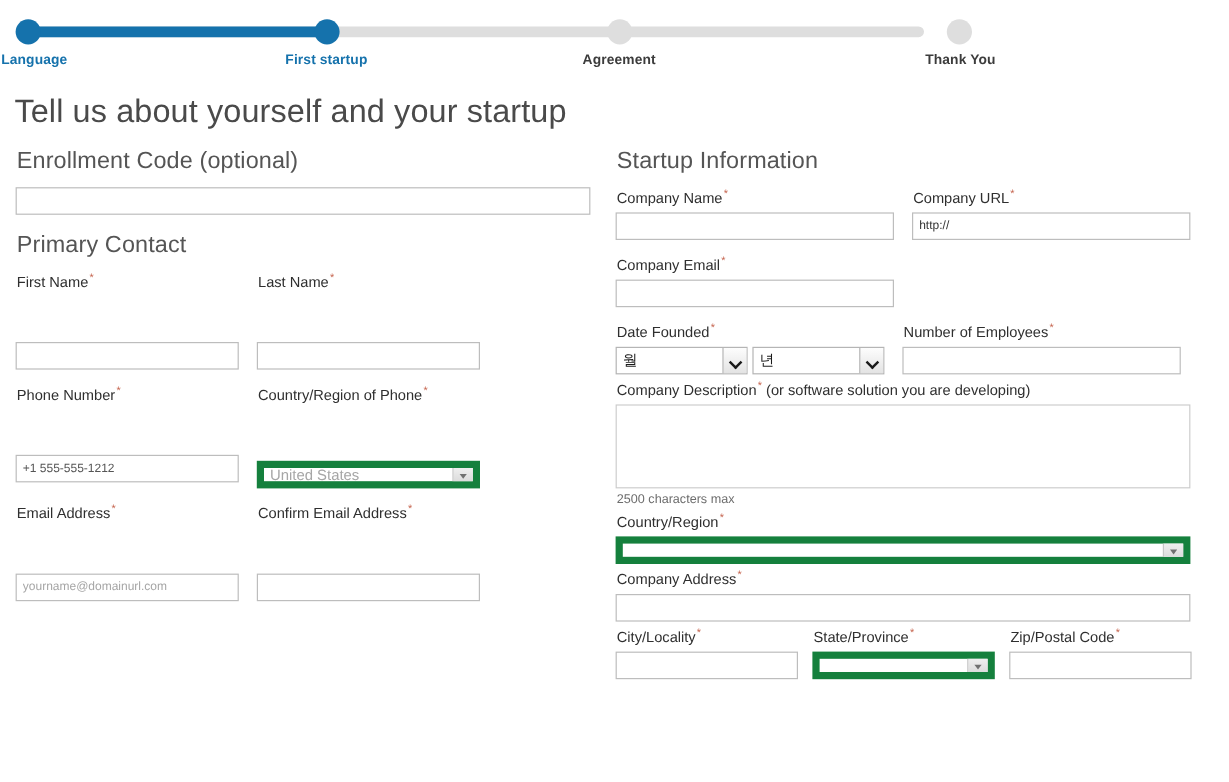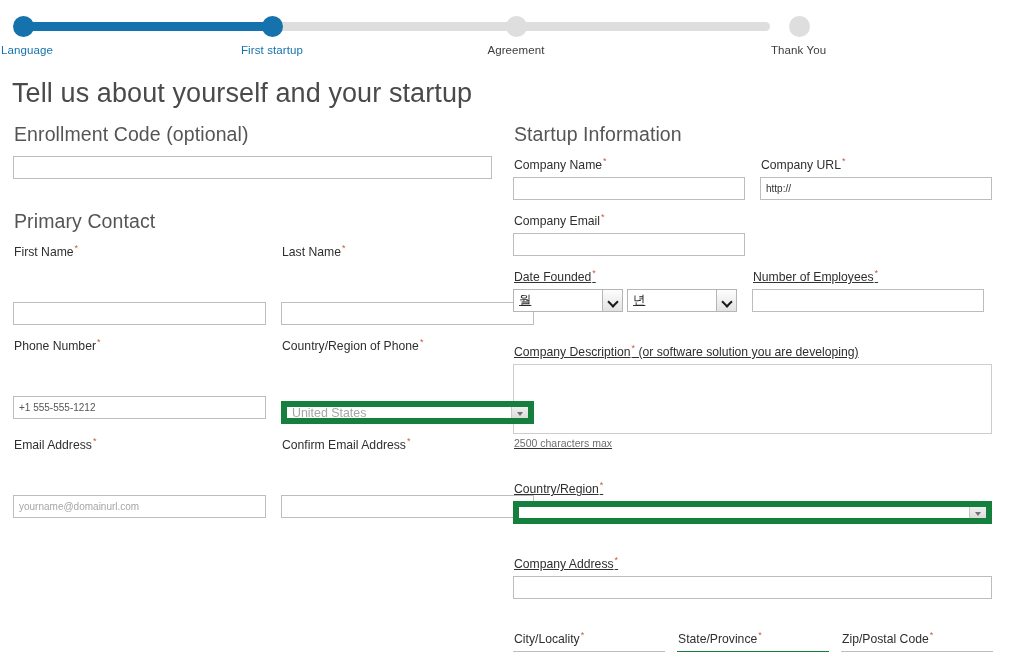--- a/index.html
+++ b/index.html
@@ -15,20 +15,21 @@
     font-family: "Liberation Sans", "DejaVu Sans", sans-serif;
     color: #333333;
     -webkit-font-smoothing: antialiased;
   }
 
   
   .stepper {
     position: relative;
     height: 62px;
     margin: 0;
+    font-weight: bold;
   }
   .stepper-track {
     position: absolute;
     left: 18px;
     right: 254px;
     top: 22px;
     height: 9px;
     background: #dedede;
     border-radius: 5px;
   }
@@ -145,31 +146,31 @@
     display: block;
   }
   .txt::placeholder { color: #a6a6a6; }
   .txt.dark-ph::placeholder { color: #555555; }
 
   .row { display: flex; }
   .gap-15 { margin-right: 15px; }
 
   
   .w-enroll  { width: 479px; }
-  .w-half    { width: 253px; margin-top: 43px; }
+  .w-half    { width: 186px; margin-top: 43px; }
   .w-coname  { width: 232px; }
   .w-courl   { width: 232px; }
   .w-emp     { width: 232px; }
   .w-full-r  { width: 479px; }
   .w-city    { width: 152px; }
   .w-state   { width: 152px; }
   .w-zip     { width: 152px; }
 
   .mb-12 { margin-bottom: 12px; }
-  .mb-16 { margin-bottom: 31px; text-decoration: underline; }
+  .mb-16 { margin-bottom: 4px; }
 
   
   .combo {
     position: relative;
     display: inline-flex;
     border: 6px solid #15803d;
     background: #ffffff;
     box-sizing: border-box;
     height: 23px;
     align-items: stretch;

